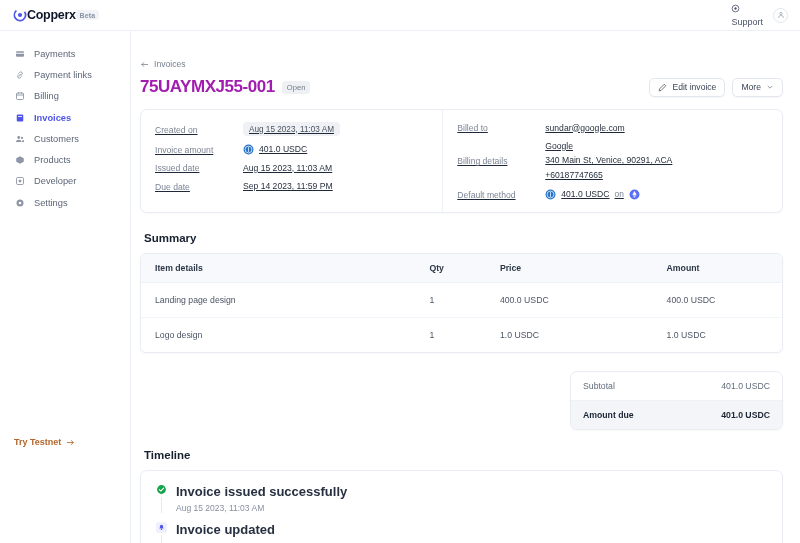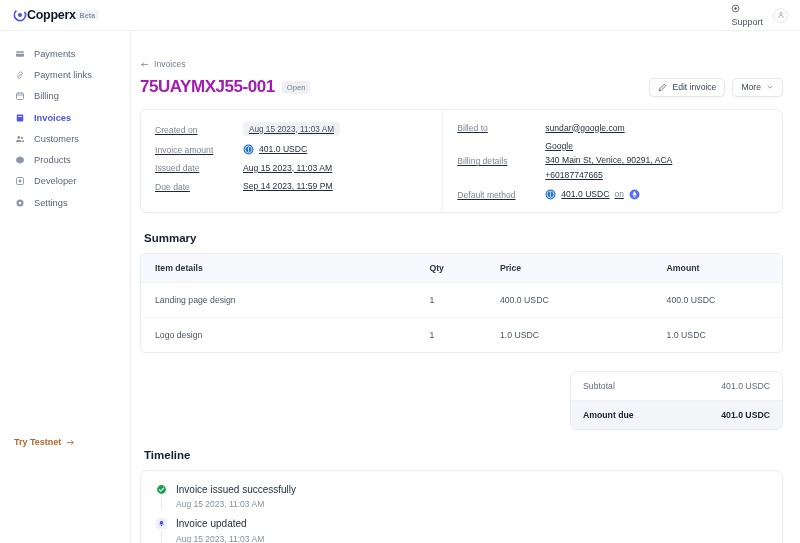--- a/index.html
+++ b/index.html
@@ -133,21 +133,21 @@
   
   .timeline-card { margin-top: 9px; padding: 13px 14px 13px 14px; }
   .tl-item { display: flex; gap: 9px; position: relative; padding-bottom: 9px; }
   .tl-item:last-child { padding-bottom: 0; }
   .tl-ico-col { width: 12px; flex: 0 0 12px; display: flex; flex-direction: column; align-items: center; }
   .tl-ico { width: 11px; height: 11px; border-radius: 3px; display: flex; align-items: center; justify-content: center; flex: 0 0 11px; }
   .tl-ico.check { background: transparent; }
   .tl-ico.soft { background: #eef0fe; }
   .tl-line { width: 1px; flex: 1; background: #e6e9f0; margin-top: 2px; min-height: 10px; }
   .tl-body { padding-top: -1px; }
-  .tl-title { font-size: 10px; font-weight: 400; color: #273040; line-height: 1.25; }
+  .tl-title { font-size: 13px; font-weight: 700; color: #273040; line-height: 1.25; }
   .tl-time { font-size: 8.5px; color: #868f9e; margin-top: 3px; }
 </style>
 </head>
 <body>
 
 <div class="topbar">
   <div class="brand">
     <svg class="brand-mark" viewBox="0 0 20 20">
       <circle cx="10" cy="10" r="8" fill="none" stroke="#4f55e8" stroke-width="2.4" stroke-dasharray="36 14" transform="rotate(-35 10 10)"></circle>
       <circle cx="10" cy="10" r="3" fill="#4f55e8"></circle>

